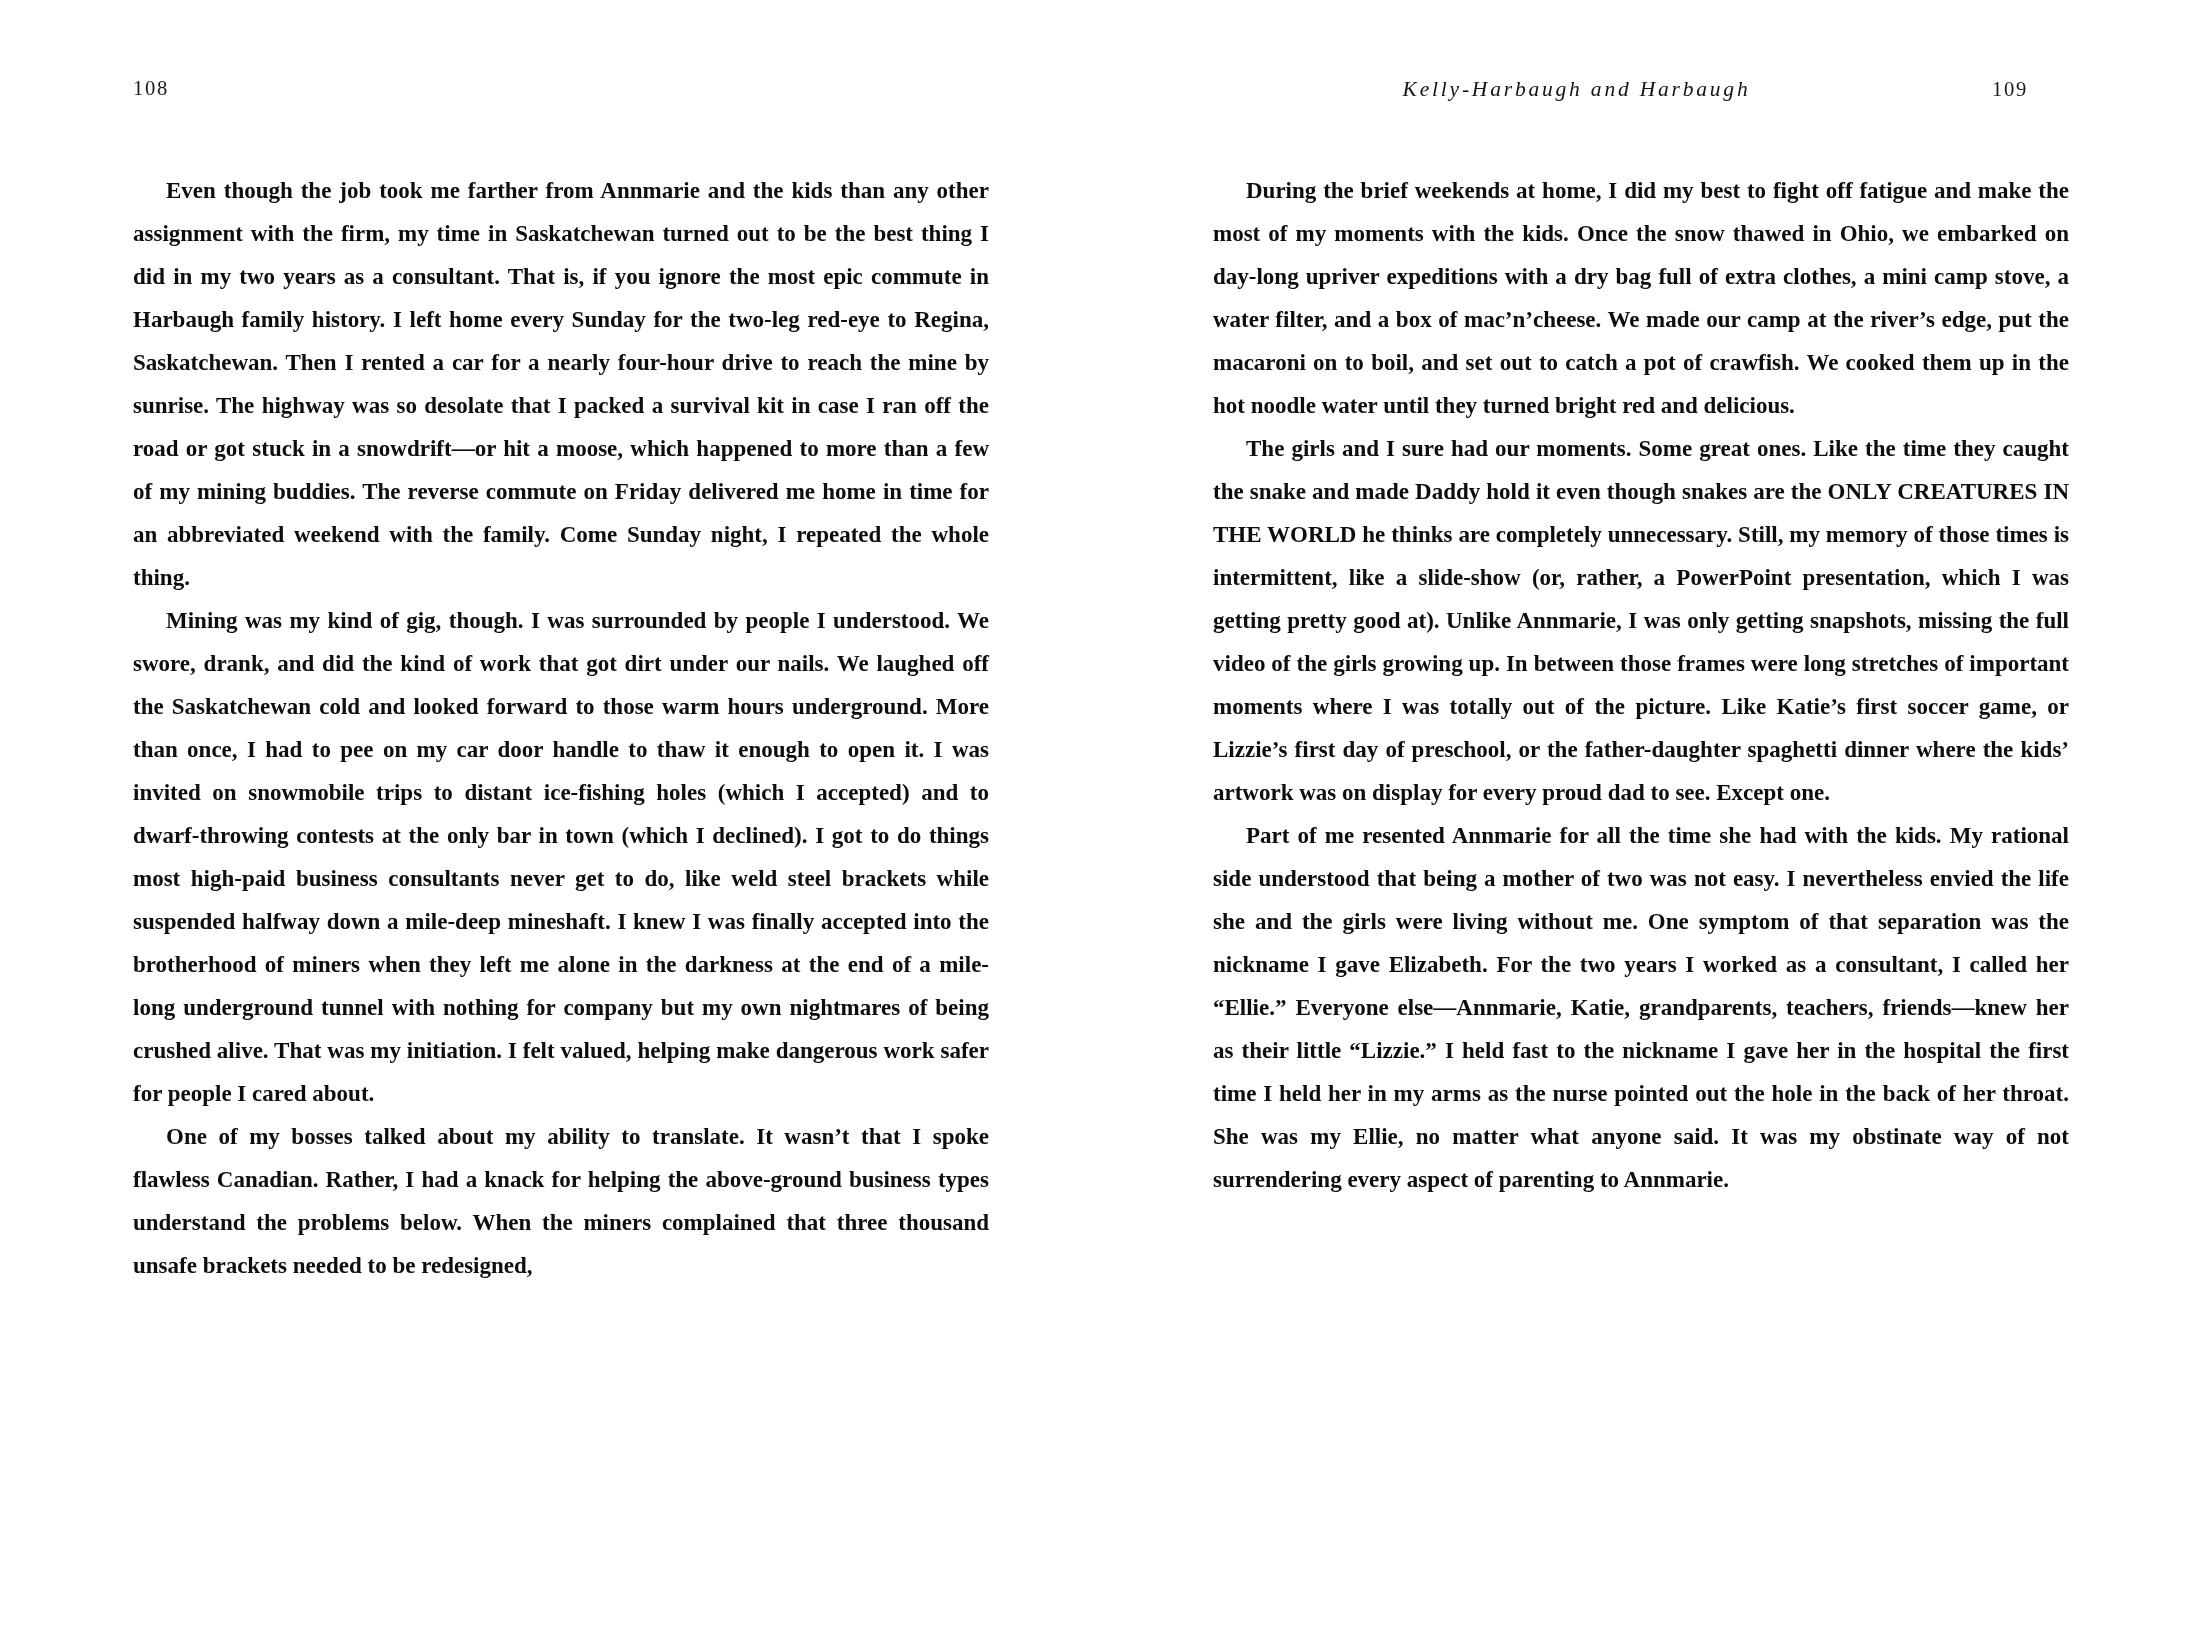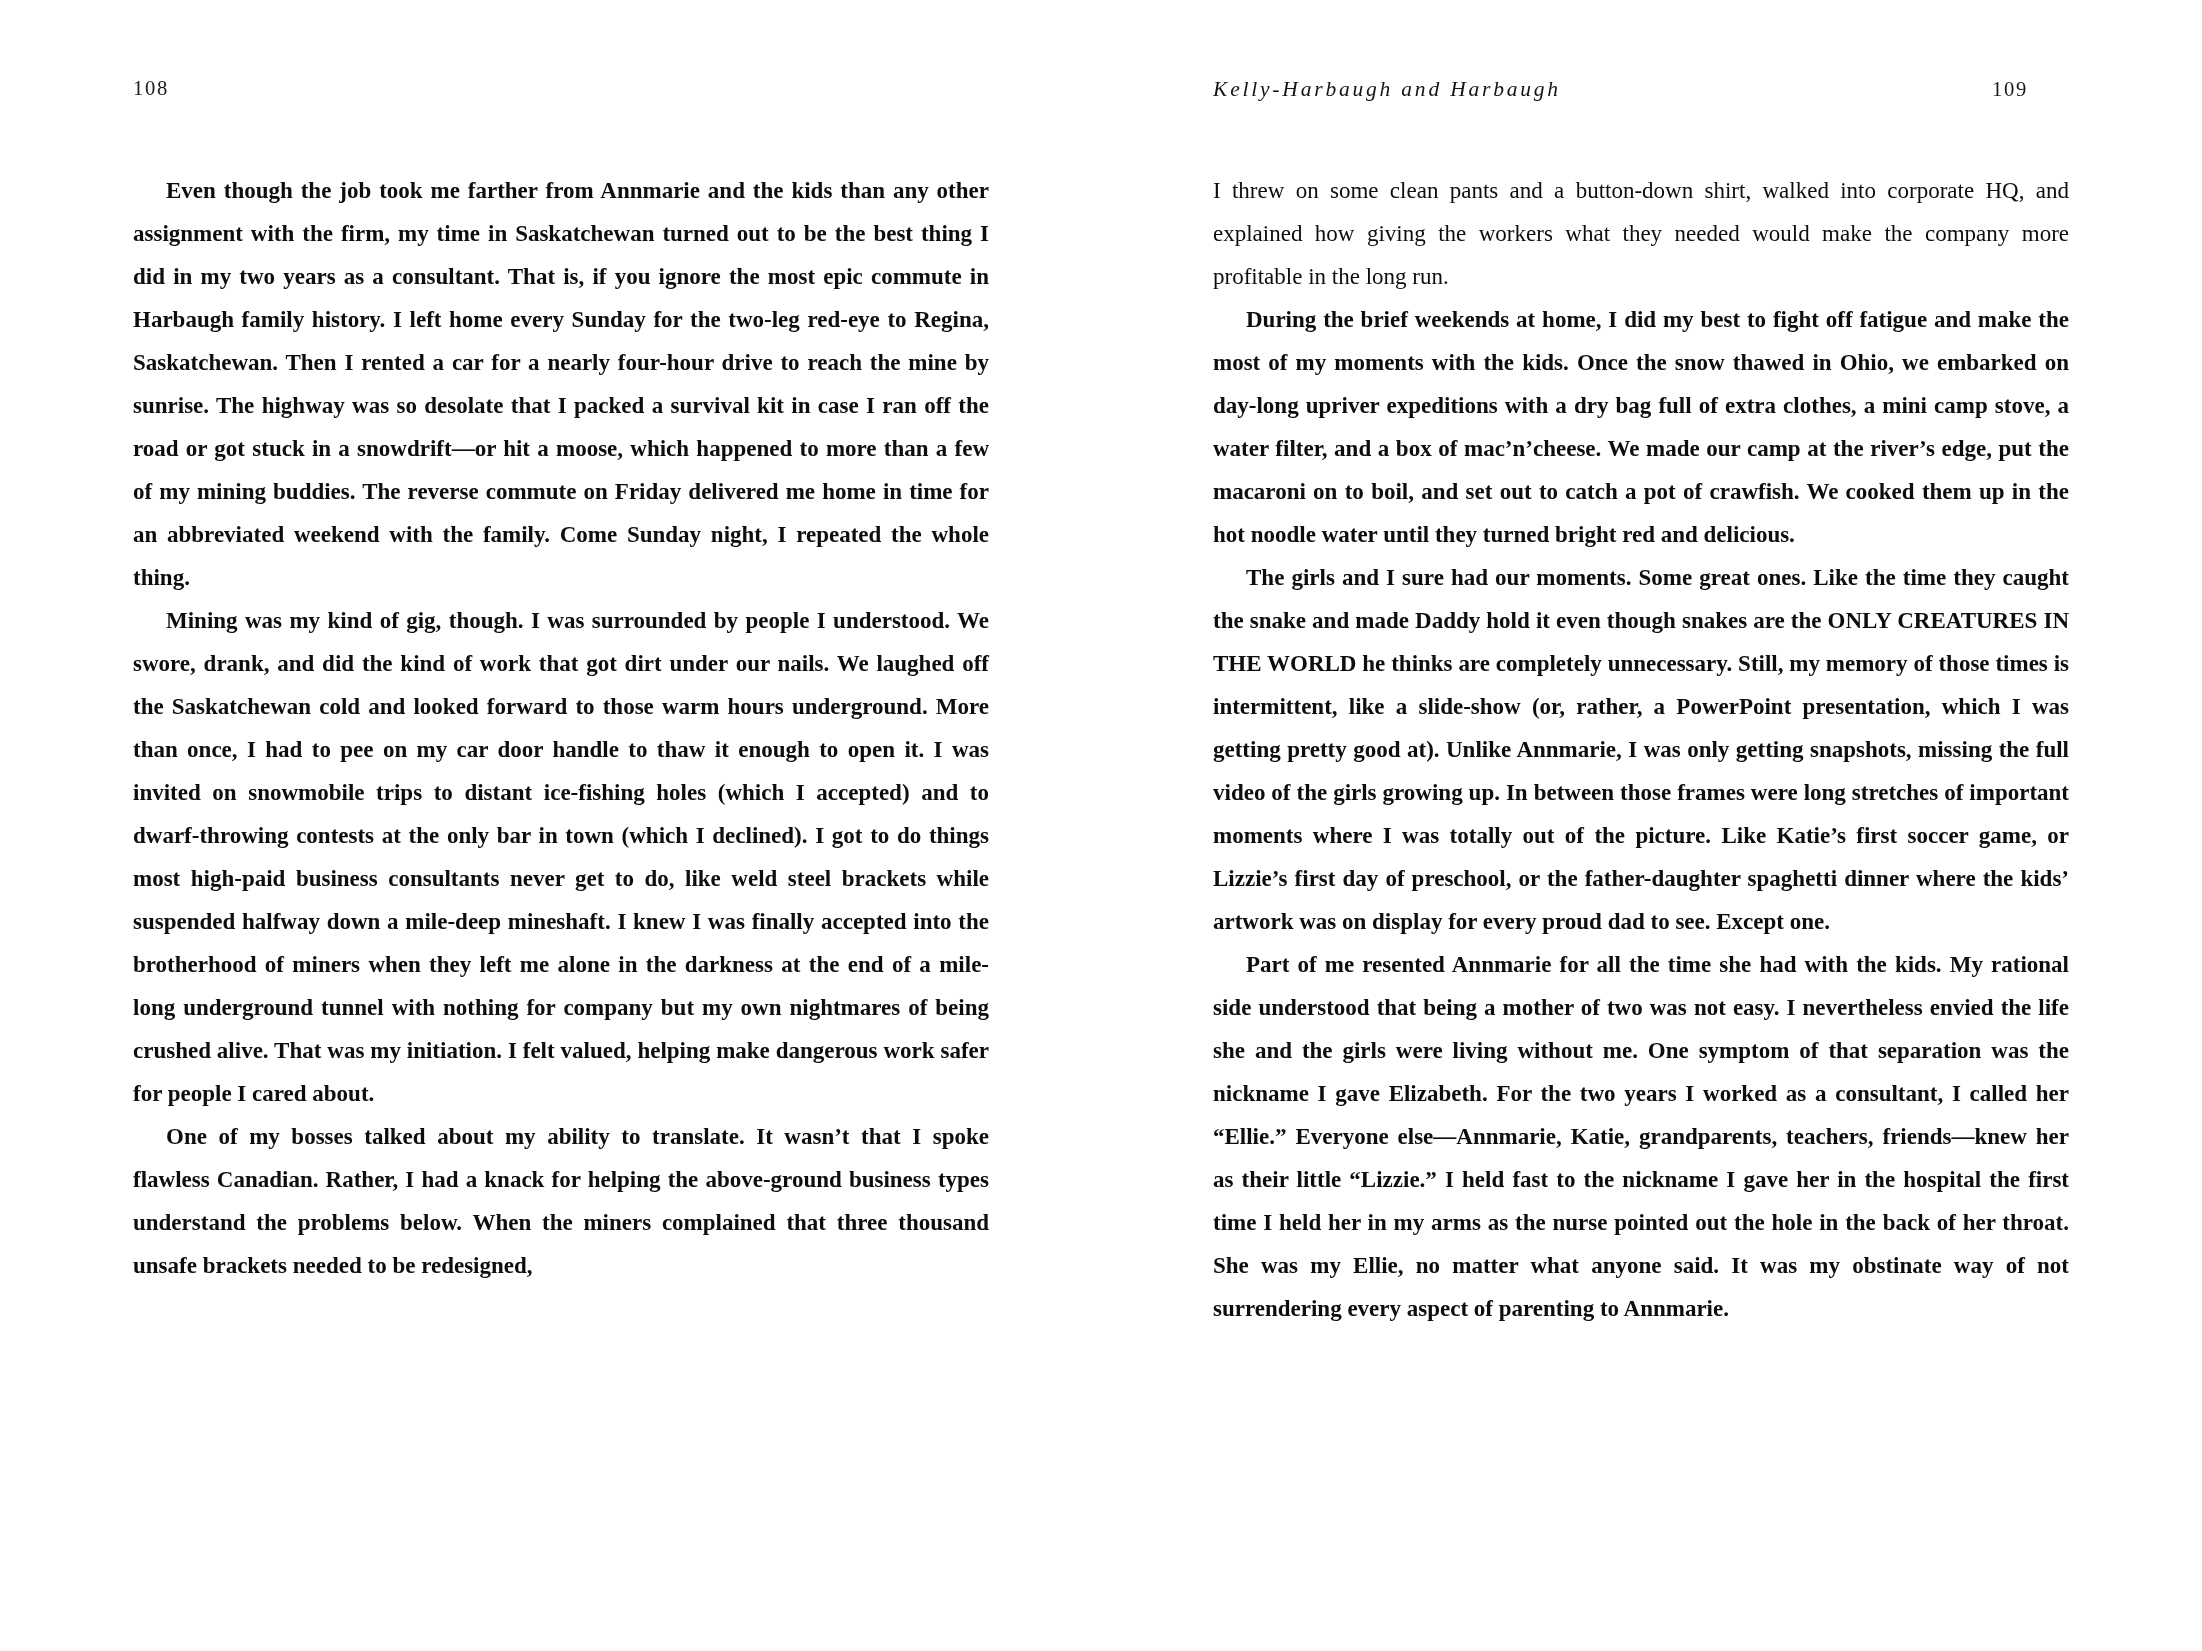--- a/index.html
+++ b/index.html
@@ -48,21 +48,21 @@
   }
   .run-title {
     font-style: italic;
     font-size: 21.5px;
     letter-spacing: 2.8px;
     color: #141414;
     white-space: nowrap;
   }
   .rh-left .folio { width: 129px; text-align: left; }
   .rh-left .run-title { flex: 1; text-align: left; padding-left: 65px; }
-  .rh-right .run-title { flex: 1; text-align: left; padding-right: 52px; }
+  .rh-right .run-title { flex: 1; text-align: center; padding-right: 52px; }
   .rh-right .folio { width: 77px; }
 
   .textblock {
     margin-top: 40px;
     font-size: 23px;
     line-height: 43px;
     text-align: justify;
     text-justify: inter-word;
     hyphens: manual;
     color: #0d0d0d;
@@ -94,21 +94,20 @@
       <p class="indent">One of my bosses talked about my ability to translate. It wasn’t that I spoke flawless Canadian. Rather, I had a knack for helping the above-ground business types understand the problems below. When the miners complained that three thousand unsafe brackets needed to be redesigned,</p>
     </div>
   </div>
 
   <div class="page page-right">
     <div class="running-head rh-right">
       <span class="run-title">Kelly-Harbaugh and Harbaugh</span>
       <span class="folio">109</span>
     </div>
     <div class="textblock">
-      <p>I threw on some clean pants and a button-down shirt, walked into corporate HQ, and explained how giving the workers what they needed would make the company more profitable in the long run.</p>
       <p class="indent">During the brief weekends at home, I did my best to fight off fatigue and make the most of my moments with the kids. Once the snow thawed in Ohio, we embarked on day-long upriver expeditions with a dry bag full of extra clothes, a mini camp stove, a water filter, and a box of mac’n’cheese. We made our camp at the river’s edge, put the macaroni on to boil, and set out to catch a pot of crawfish. We cooked them up in the hot noodle water until they turned bright red and delicious.</p>
       <p class="indent">The girls and I sure had our moments. Some great ones. Like the time they caught the snake and made Daddy hold it even though snakes are the ONLY CREATURES IN THE WORLD he thinks are completely unnecessary. Still, my memory of those times is intermittent, like a slide-show (or, rather, a PowerPoint presentation, which I was getting pretty good at). Unlike Annmarie, I was only getting snapshots, missing the full video of the girls growing up. In between those frames were long stretches of important moments where I was totally out of the picture. Like Katie’s first soccer game, or Lizzie’s first day of preschool, or the father-daughter spaghetti dinner where the kids’ artwork was on display for every proud dad to see. Except one.</p>
       <p class="indent">Part of me resented Annmarie for all the time she had with the kids. My rational side understood that being a mother of two was not easy. I nevertheless envied the life she and the girls were living without me. One symptom of that separation was the nickname I gave Elizabeth. For the two years I worked as a consultant, I called her “Ellie.” Everyone else—Annmarie, Katie, grandparents, teachers, friends—knew her as their little “Lizzie.” I held fast to the nickname I gave her in the hospital the first time I held her in my arms as the nurse pointed out the hole in the back of her throat. She was my Ellie, no matter what anyone said. It was my obstinate way of not surrendering every aspect of parenting to Annmarie.</p>
     </div>
   </div>
 
 </div>
 
 
 </body></html>

